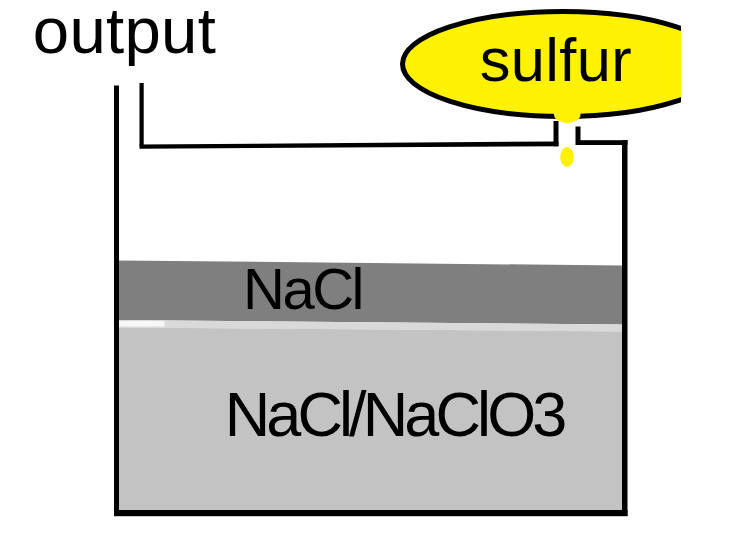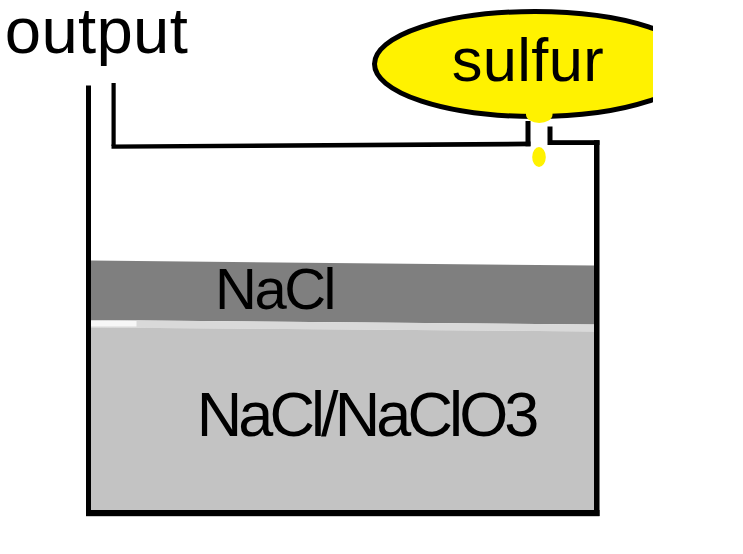--- a/index.html
+++ b/index.html
@@ -1,16 +1,16 @@
 <!DOCTYPE html>
 <html><head>
 <meta charset="utf-8">
 <style>
   html,body{margin:0;padding:0;background:#ffffff;}
-  #stage{position:relative;width:653px;height:554px;overflow:hidden;background:#ffffff;}
+  #stage{position:relative;width:653px;height:554px;overflow:hidden;background:#ffffff;padding-left:28px;}
   svg text{font-family:"Liberation Sans", sans-serif;fill:#000000;}
 </style>
 </head>
 <body>
 <div id="stage">
 <svg width="743" height="554" viewBox="0 0 743 554">
   <rect x="0" y="0" width="743" height="554" fill="#ffffff"></rect>
 
   <polygon points="90,260.5 594,265.5 594,324.5 90,320" fill="#7f7f7f"></polygon>
 

